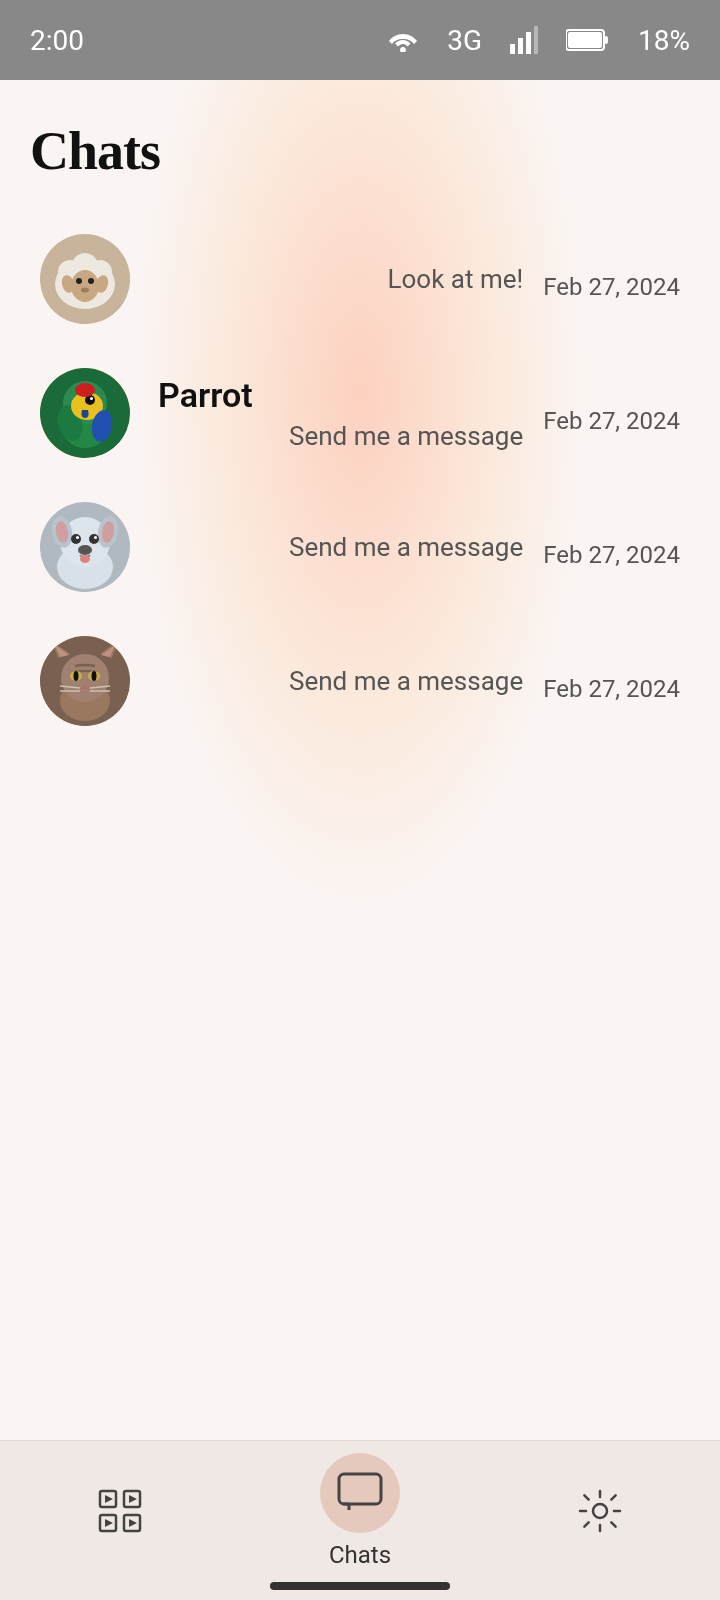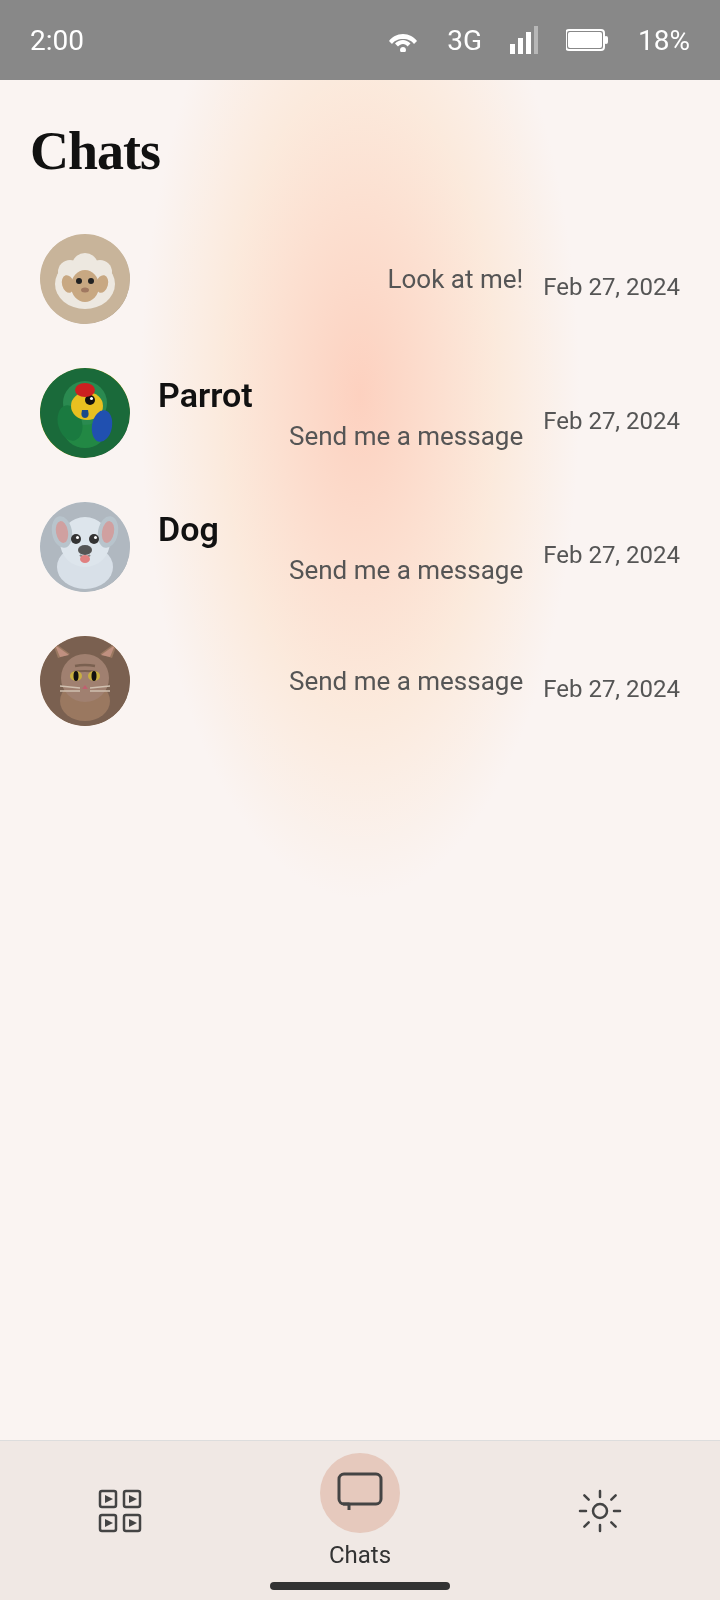--- a/index.html
+++ b/index.html
@@ -278,21 +278,20 @@
           <circle cx="37.5" cy="35.5" r="1.5" fill="white"></circle>
           <circle cx="55.5" cy="35.5" r="1.5" fill="white"></circle>
 
           <ellipse cx="45" cy="48" rx="7" ry="5" fill="#555"></ellipse>
 
           <path d="M40 53 Q45 58 50 53" stroke="#888" stroke-width="2" fill="none"></path>
           <ellipse cx="45" cy="57" rx="5" ry="4" fill="#e08080"></ellipse>
         </svg>
       </div>
       <div class="chat-info">
-        <div class="chat-name">Dog</div>
         <div class="chat-preview">Send me a message</div>
       </div>
       <div class="chat-date">Feb 27, 2024</div>
     </li>
 
     <li class="chat-item">
       <div class="avatar avatar-cat">
         <svg width="90" height="90" viewBox="0 0 90 90" xmlns="http://www.w3.org/2000/svg">
           <circle cx="45" cy="45" r="45" fill="#7a6050"></circle>
 

